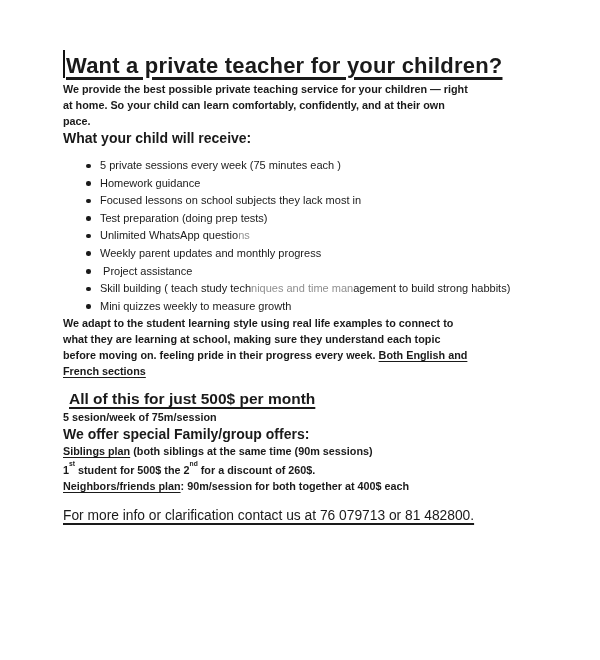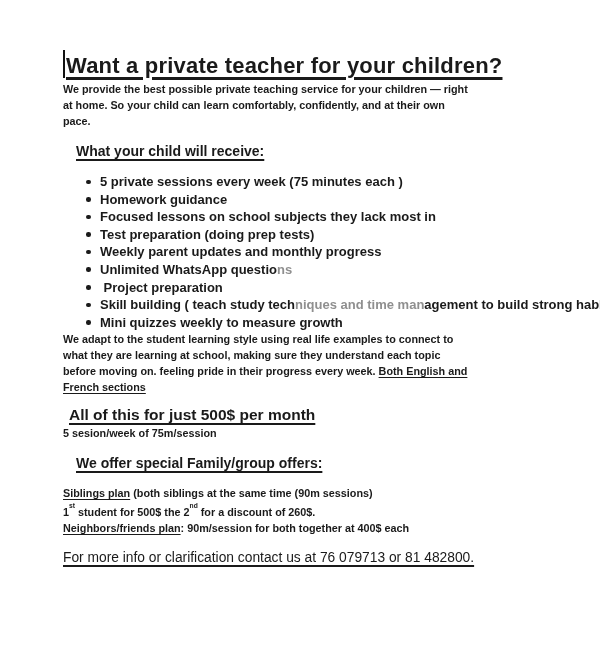--- a/index.html
+++ b/index.html
@@ -54,25 +54,24 @@
     margin: 0;
     font-size: 10.8px;
     font-weight: 700;
     line-height: 16px;
     max-width: 505px;
   }
   .para1 { margin-top: 20px; }
   .para2 { margin-top: 12px; }
   
   h2.section {
-    margin: 13px;
+    margin: 0;
     font-size: 14px;
     line-height: 18px;
     font-weight: 700;
-    text-decoration: underline;
     text-decoration-thickness: 1.8px;
     text-underline-offset: 3px;
     white-space: pre;
   }
   .receive-heading { margin-top: 13px; }
   .teach-heading   { margin-top: 13px; }
   .offers-heading  { margin-top: 13px; }
   h2.big {
     margin: 10px 0 0 6px;
     font-size: 15.5px;
@@ -84,22 +83,22 @@
     white-space: pre;
   }
   
   ul.bullets {
     list-style: none;
     margin: 10px 0 0 0;
     padding: 0 0 0 37px;
   }
   ul.bullets li {
     position: relative;
-    font-size: 13px;
-    font-weight: 700;
+    font-size: 11px;
+    font-weight: 400;
     line-height: 17.6px;
     white-space: pre;
   }
   ul.bullets li::before {
     content: "";
     position: absolute;
     left: -14px;
     top: 6.5px;
     width: 4.5px;
     height: 4.5px;
@@ -146,23 +145,23 @@
 
   <p class="body para1">We provide the best possible private teaching service for your children — right at home. So your child can learn comfortably, confidently, and at their own pace.</p>
 
   <h2 class="section receive-heading">What your child will receive:</h2>
 
   <ul class="bullets">
     <li><span>5 private sessions every week (75 minutes each )</span></li>
     <li><span>Homework guidance</span></li>
     <li><span>Focused lessons on school subjects they lack most in</span></li>
     <li><span>Test preparation (doing prep tests)</span></li>
+    <li><span>Unlimited WhatsApp questio</span><span class="faded">ns</span></li>
     <li><span>Weekly parent updates and monthly progress</span></li>
-    <li><span>Unlimited WhatsApp questio</span><span class="faded">ns</span></li>
-    <li><span> Project preparation</span></li>
+    <li><span> Project assistance</span></li>
     <li><span>Skill building ( teach study tech</span><span class="faded">niques and time man</span><span>agement to build strong habbits)</span></li>
     <li><span>Mini quizzes weekly to measure growth</span></li>
   </ul>
 
 
   <p class="body teach-para"><span>We adapt to the student learning style using real life examples to connect to what they are learning at school, making sure they understand each topic before moving on. feeling pride in their progress every week. </span><span class="u-inline">Both English and French sections</span></p>
 
   <h2 class="big">All of this for just 500$ per month</h2>
 
   <p class="body one-line subtext">5 sesion/week of 75m/session</p>

